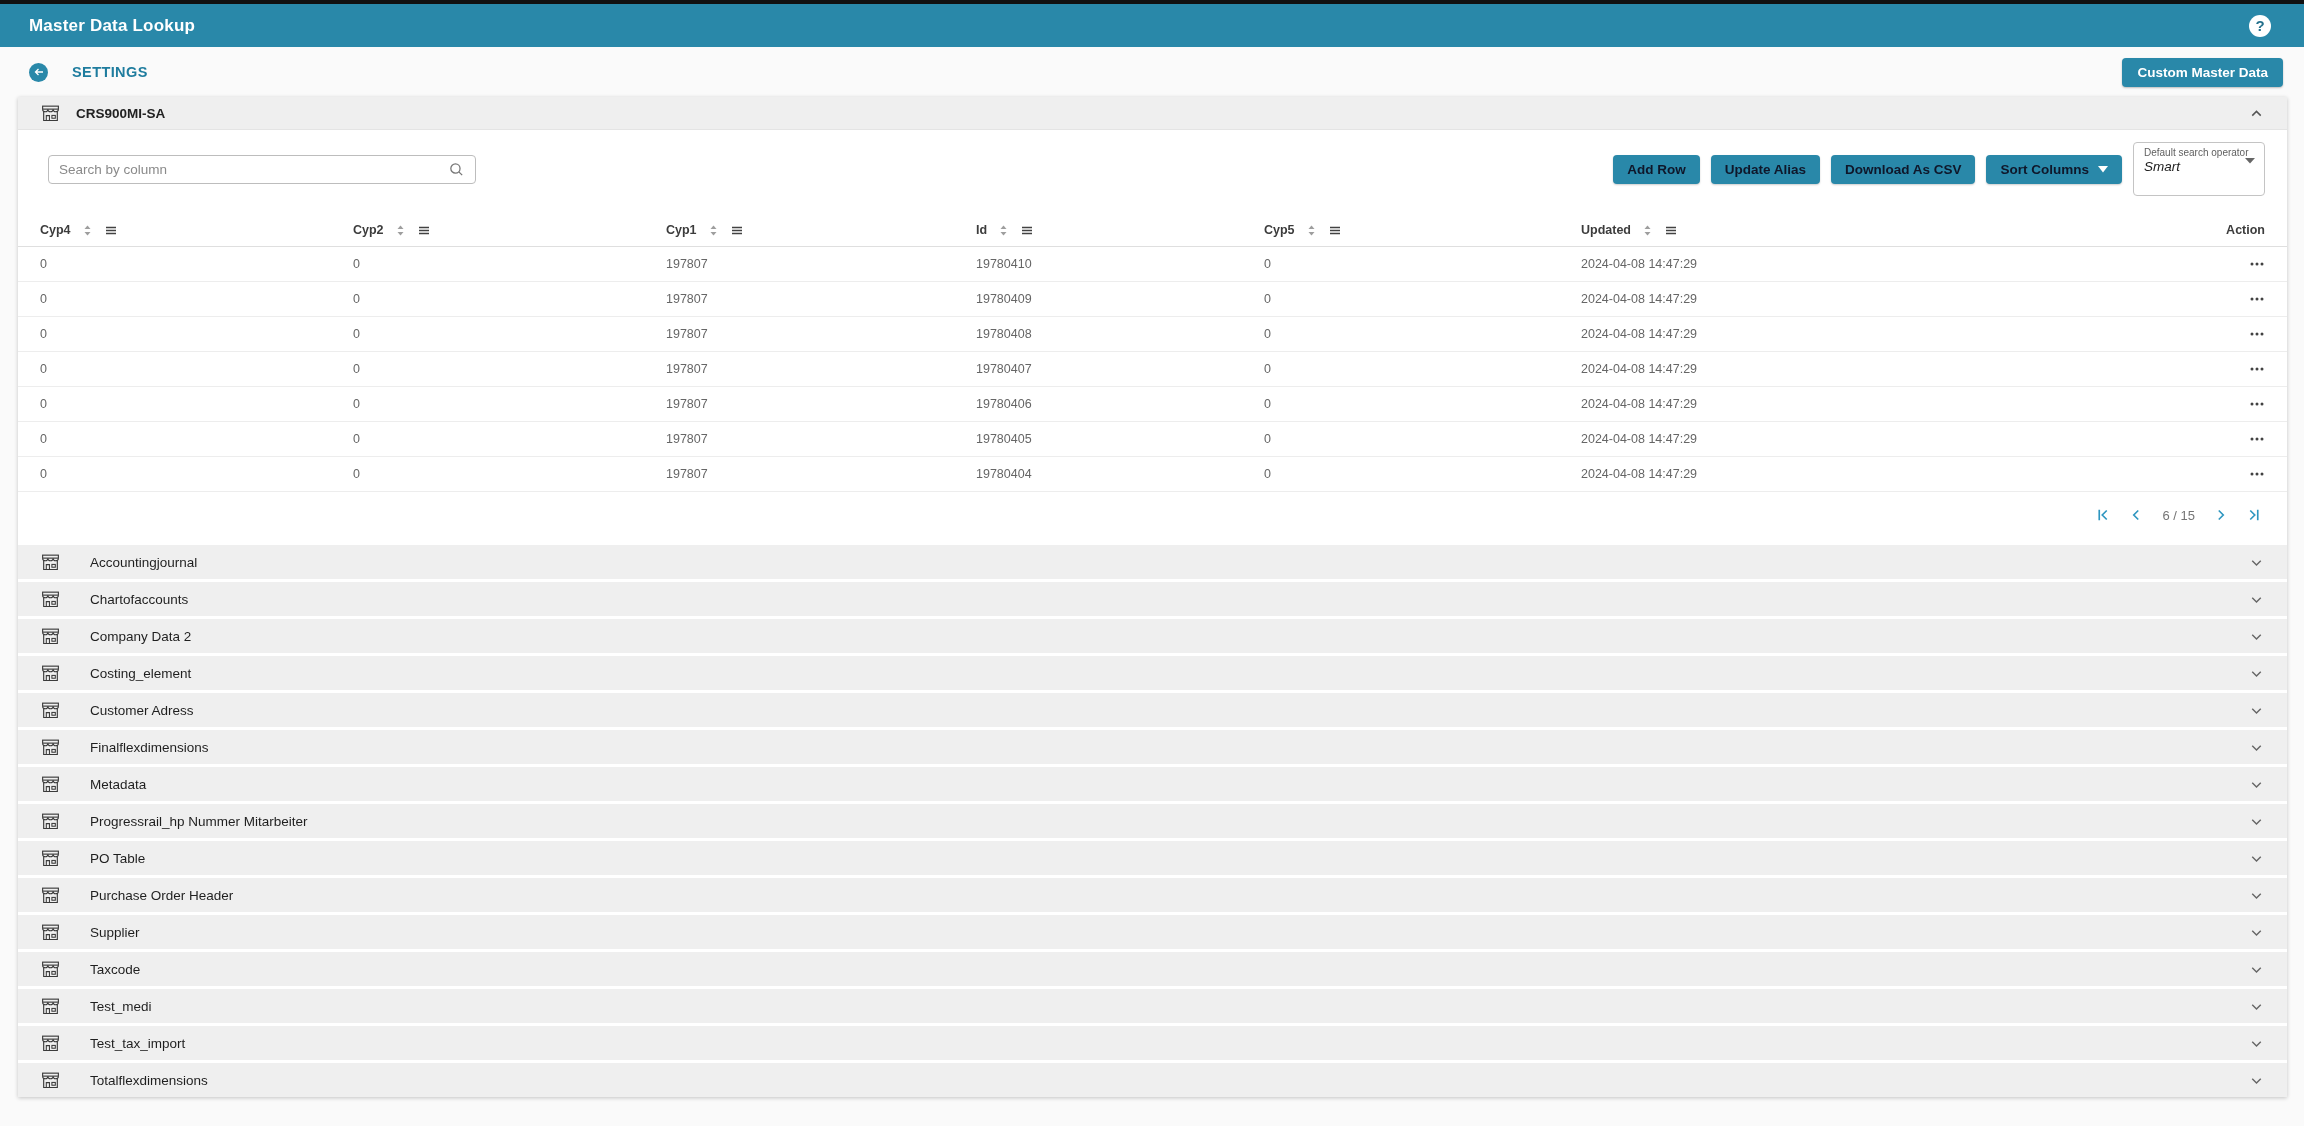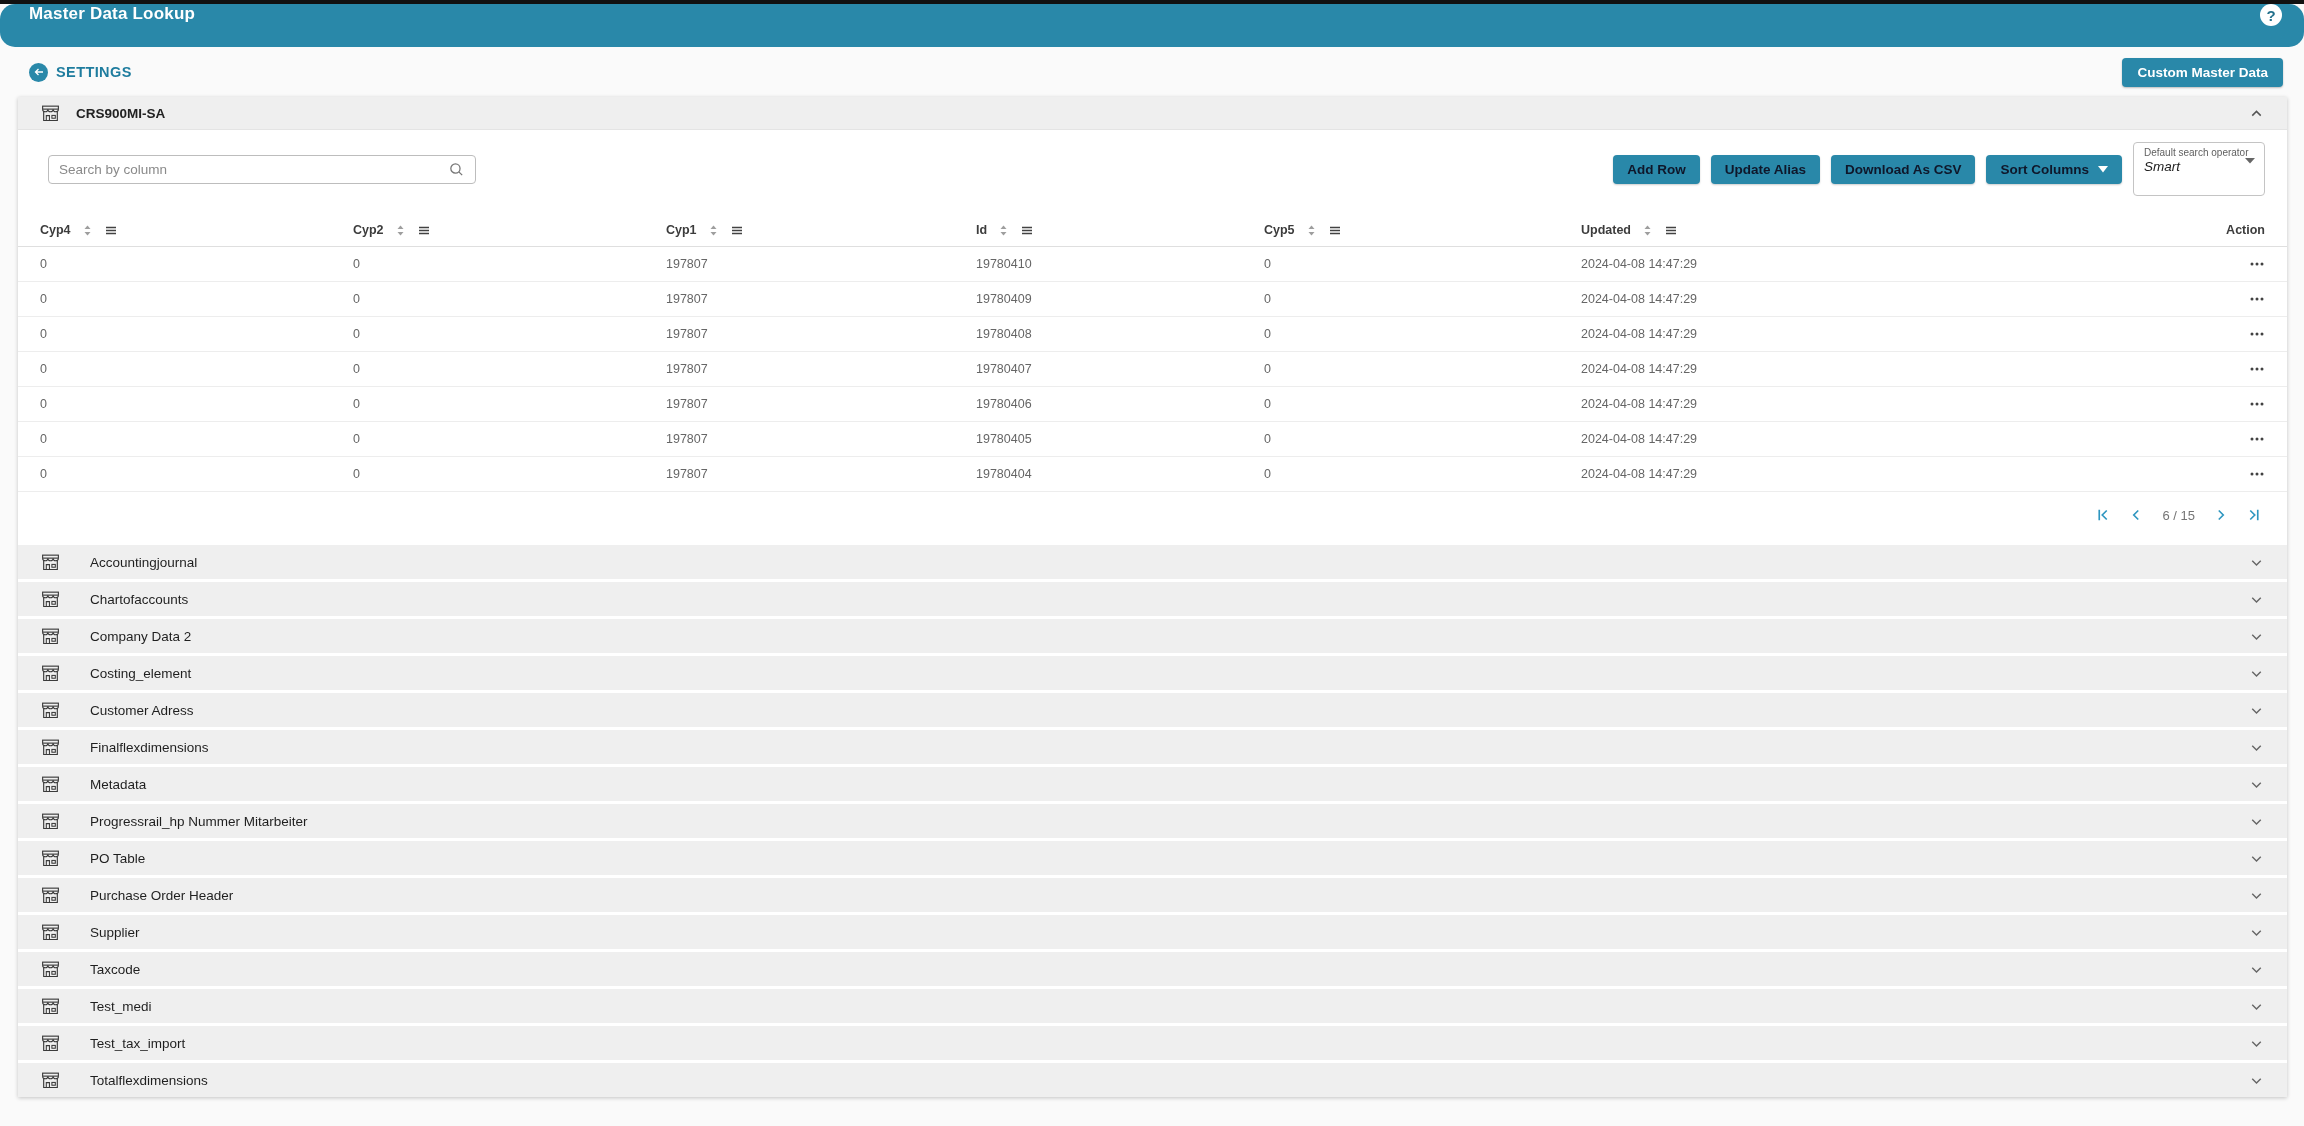--- a/index.html
+++ b/index.html
@@ -7,34 +7,34 @@
   body {
     height: 1126px;
     background: #fafafa;
     font-family: "Liberation Sans", sans-serif;
     color: #212121;
     overflow: hidden;
   }
   .top-strip { height: 4px; background: #111; }
   
   .appbar {
-    height: 43px; background: #2988a9; display: flex; 
-    padding: 0 22px 0 29px; color: #fff; border-radius: 15px;
+    height: 43px; background: #2988a9; display: flex; align-items: center;
+    padding: 0 33px 0 29px; color: #fff;
   }
   .appbar-title { font-size: 17px; font-weight: 600; letter-spacing: .2px; }
   .help-circle {
     margin-left: auto; width: 22px; height: 22px; border-radius: 50%;
     background: #fff; color: #23708c; font-weight: 700; font-size: 15px;
     display: flex; align-items: center; justify-content: center; cursor: pointer;
   }
   
   .settings-row {
     height: 50px; display: flex; align-items: center; padding: 0 21px 0 29px;
   }
-  .settings-link { display: flex; align-items: center; gap: 8px; cursor: pointer; }
+  .settings-link { display: flex; align-items: center; gap: 24px; cursor: pointer; }
   .back-circle {
     width: 19px; height: 19px; border-radius: 50%; background: #2988a9;
     display: flex; align-items: center; justify-content: center;
   }
   .settings-label {
     color: #1e7c9e; font-size: 14.5px; font-weight: 700; letter-spacing: .4px;
   }
   .custom-btn {
     margin-left: auto; background: #2988a9; color: #fff; border: none;
     font-family: inherit; font-size: 13.5px; font-weight: 700;

